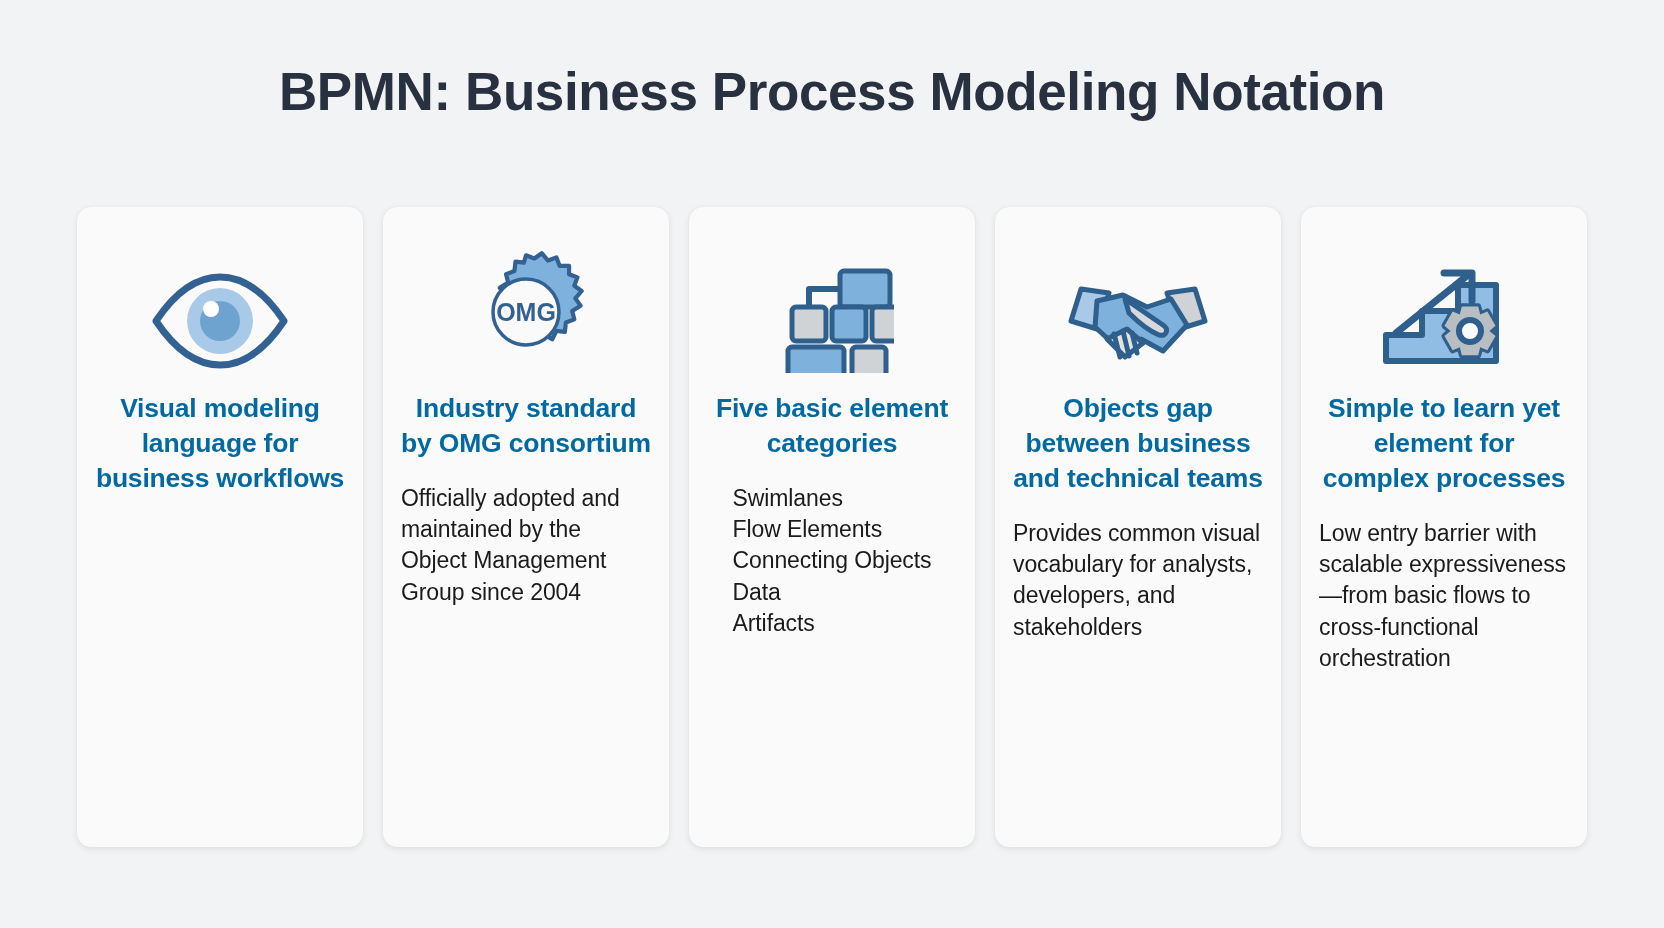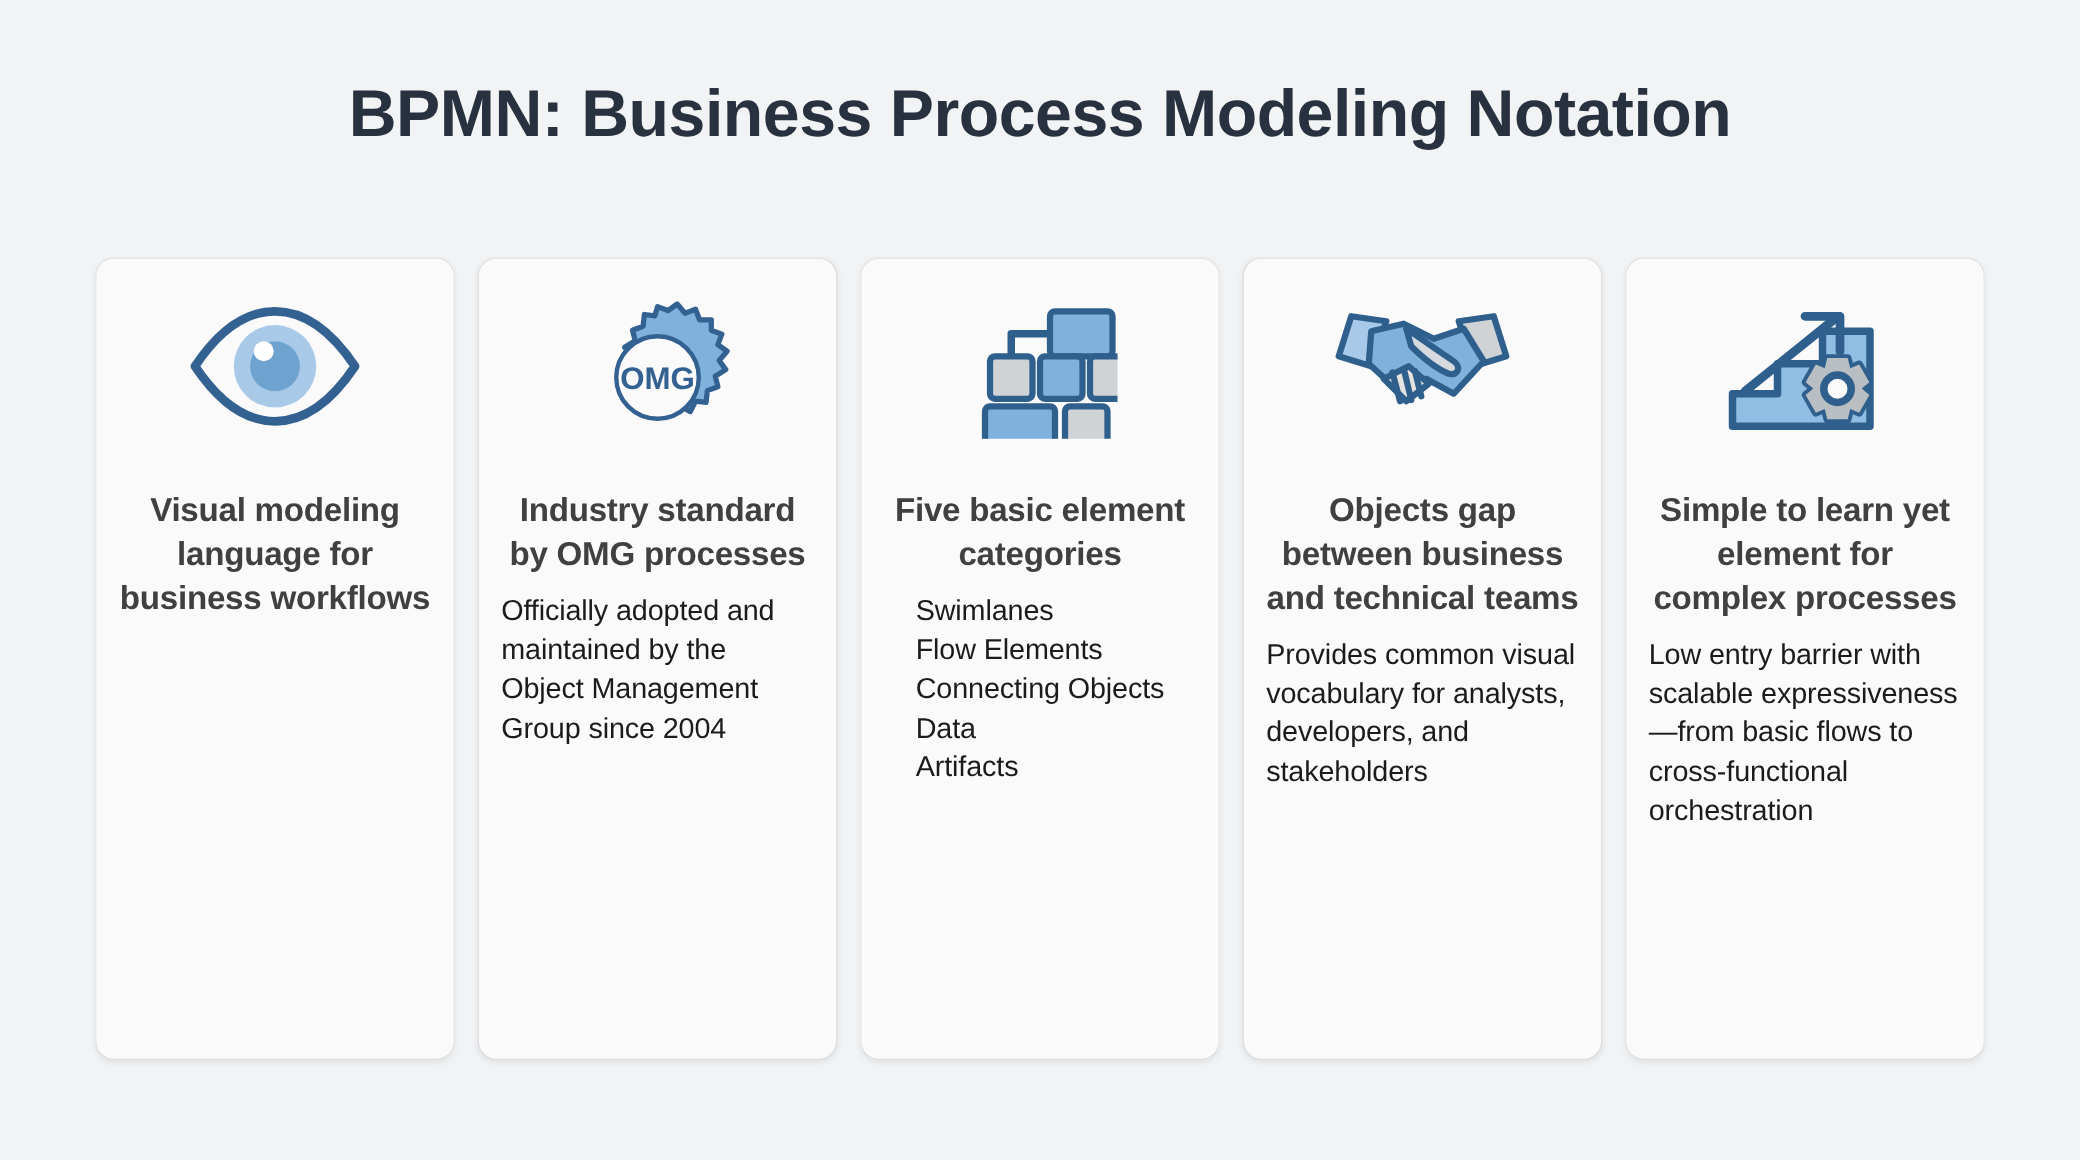--- a/index.html
+++ b/index.html
@@ -54,35 +54,35 @@
     padding: 34px 18px 24px 18px;
     display: flex;
     flex-direction: column;
     align-items: center;
   }
 
   .card-icon {
     height: 132px;
     width: 100%;
     display: flex;
-    align-items: flex-start;
+    align-items: flex-end;
     justify-content: center;
     margin-bottom: 18px;
   }
 
   .card-icon svg { display: block; }
 
   .card-heading {
     font-size: 26.5px;
     font-weight: bold;
-    color: #404040;
+    color: #0369a1;
     text-align: center;
     line-height: 1.32;
     letter-spacing: -0.2px;
-    margin-bottom: 12px;
+    margin-bottom: 22px;
   }
 
   .card-body {
     font-size: 23px;
     font-weight: normal;
     color: #1b1b1b;
     text-align: left;
     line-height: 1.36;
     letter-spacing: -0.1px;
     white-space: pre-line;
@@ -112,21 +112,21 @@
     <div class="card">
       <div class="card-icon">
         <svg width="122" height="122" viewBox="0 0 122 122">
           <g transform="translate(61,61)">
             <path id="scallop" d="M0,-54 L8,-51 L15,-56 L21,-49 L29,-52 L32,-44 L41,-44 L41,-36 L49,-33 L46,-25 L53,-20 L47,-13 L52,-6 L44,-1 L46,7 L38,10 L37,19 L29,18 L25,26 L18,22 L11,28 L6,21 L-2,23 L-5,15 L-14,15 L-14,7 L-22,4 L-19,-4 L-26,-9 L-20,-16 L-25,-23 L-17,-28 L-19,-36 L-11,-39 L-10,-48 L-2,-47 Z" transform="scale(1.05)" fill="#7eb2dd" stroke="#336191" stroke-width="4" stroke-linejoin="round"></path>
             <circle cx="0" cy="0" r="33" fill="#fafafa" stroke="#336191" stroke-width="3.5"></circle>
             <text x="0" y="9" text-anchor="middle" font-family="'Liberation Sans', sans-serif" font-size="25" font-weight="bold" fill="#336191">OMG</text>
           </g>
         </svg>
       </div>
-      <div class="card-heading">Industry standard by OMG processes</div>
+      <div class="card-heading">Industry standard by OMG consortium</div>
       <div class="card-body">Officially adopted and maintained by the Object Management Group since 2004</div>
     </div>
 
     <div class="card">
       <div class="card-icon">
         <svg width="124" height="110" viewBox="0 0 124 110">
           <path d="M39 47 L39 26 L75 26" fill="none" stroke="#2f5f8c" stroke-width="6" stroke-linejoin="round"></path>
           <rect x="70" y="8" width="50" height="36" rx="4" fill="#7eb2dd" stroke="#2f5f8c" stroke-width="5"></rect>
           <rect x="22" y="44" width="34" height="34" rx="4" fill="#cfd3d6" stroke="#2f5f8c" stroke-width="5"></rect>
           <rect x="62" y="44" width="34" height="34" rx="4" fill="#7eb2dd" stroke="#2f5f8c" stroke-width="5"></rect>

